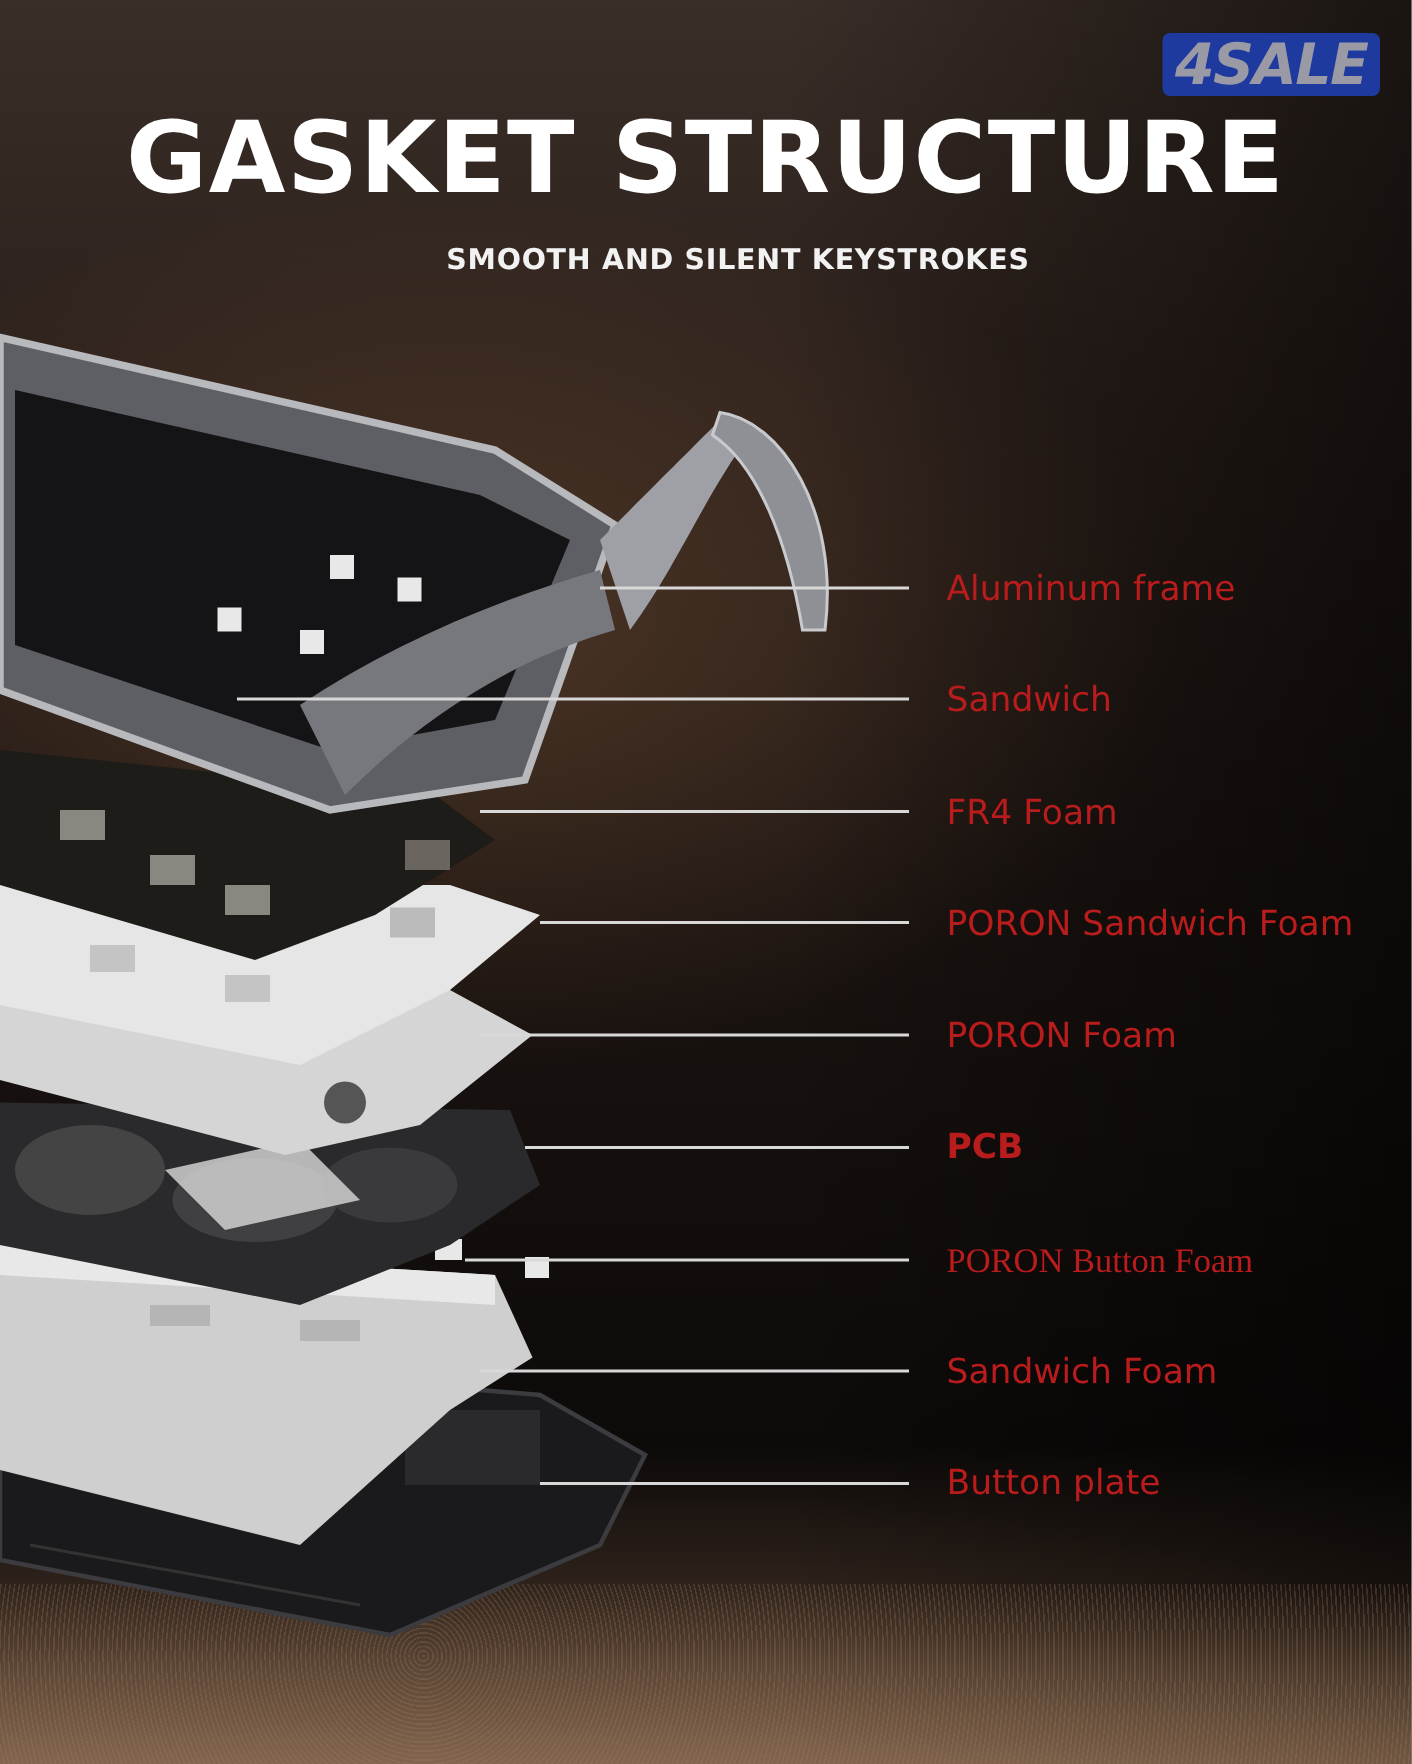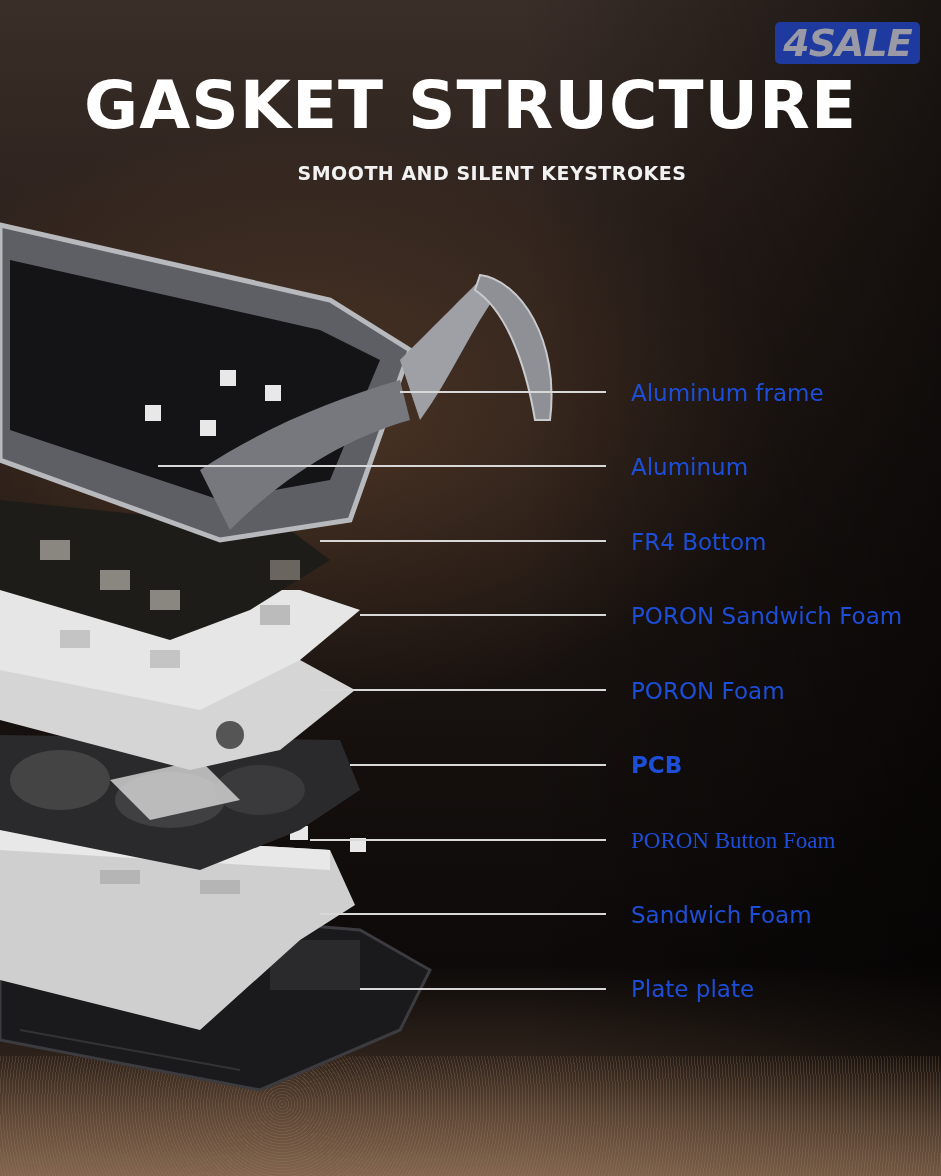--- a/index.html
+++ b/index.html
@@ -16,21 +16,21 @@
       linear-gradient(180deg,rgba(0,0,0,0) 0%,rgba(120,92,70,0.55) 60%,rgba(140,108,82,0.7) 100%);}
   .badge{position:absolute;left:775px;top:22px;width:145px;height:42px;background:#1f3a9e;
     border-radius:5px;display:flex;align-items:center;justify-content:center;
     color:#9a9aa6;font-weight:bold;font-style:italic;font-size:38px;letter-spacing:-1px;
     font-family:"DejaVu Sans",sans-serif;}
   .title{position:absolute;left:0;top:66px;width:941px;text-align:center;color:#fff;
     font-family:"DejaVu Sans",sans-serif;font-weight:bold;font-size:66px;letter-spacing:1px;line-height:80px;}
   .subtitle{position:absolute;left:0;top:162px;width:894px;text-align:center;color:#f2f2f2;
     font-family:"DejaVu Sans",sans-serif;font-weight:bold;font-size:19px;letter-spacing:0.5px;margin-left:45px;}
   .art{position:absolute;left:0;top:0;}
-  .label{position:absolute;left:631px;color:#1d4ed8;font-size:23px;font-family:"DejaVu Sans",sans-serif;white-space:nowrap;}
+  .label{position:absolute;left:631px;color:#b91c1c;font-size:23px;font-family:"DejaVu Sans",sans-serif;white-space:nowrap;}
   .leader{position:absolute;height:2px;background:#d8d8d8;}
 </style>
 </head>
 <body>
 
 <div class="fade-right"></div>
 <div class="floor"></div>
 
 <svg class="art" width="941" height="1176">
 
@@ -96,34 +96,34 @@
 </svg>
 
 <div class="badge">4SALE</div>
 <div class="title">GASKET STRUCTURE</div>
 <div class="subtitle">SMOOTH AND SILENT KEYSTROKES</div>
 
 <div class="leader" style="left:400px;top:391px;width:206px;"></div>
 <div class="label" style="top:380px;">Aluminum frame</div>
 
 <div class="leader" style="left:158px;top:465px;width:448px;"></div>
-<div class="label" style="top:454px;">Aluminum</div>
+<div class="label" style="top:454px;">Sandwich</div>
 
 <div class="leader" style="left:320px;top:540px;width:286px;"></div>
-<div class="label" style="top:529px;">FR4 Bottom</div>
+<div class="label" style="top:529px;">FR4 Foam</div>
 
 <div class="leader" style="left:360px;top:614px;width:246px;"></div>
 <div class="label" style="top:603px;text-align:center;">PORON Sandwich Foam</div>
 
 <div class="leader" style="left:320px;top:689px;width:286px;"></div>
 <div class="label" style="top:678px;">PORON Foam</div>
 
 <div class="leader" style="left:350px;top:764px;width:256px;"></div>
 <div class="label" style="top:752px;font-weight:bold;">PCB</div>
 
 <div class="leader" style="left:310px;top:839px;width:296px;"></div>
 <div class="label" style="top:828px;font-family:Liberation Serif, serif;">PORON Button Foam</div>
 
 <div class="leader" style="left:320px;top:913px;width:286px;"></div>
 <div class="label" style="top:902px;">Sandwich Foam</div>
 
 <div class="leader" style="left:360px;top:988px;width:246px;"></div>
-<div class="label" style="top:976px;">Plate plate</div>
+<div class="label" style="top:976px;">Button plate</div>
 
 </body></html>

